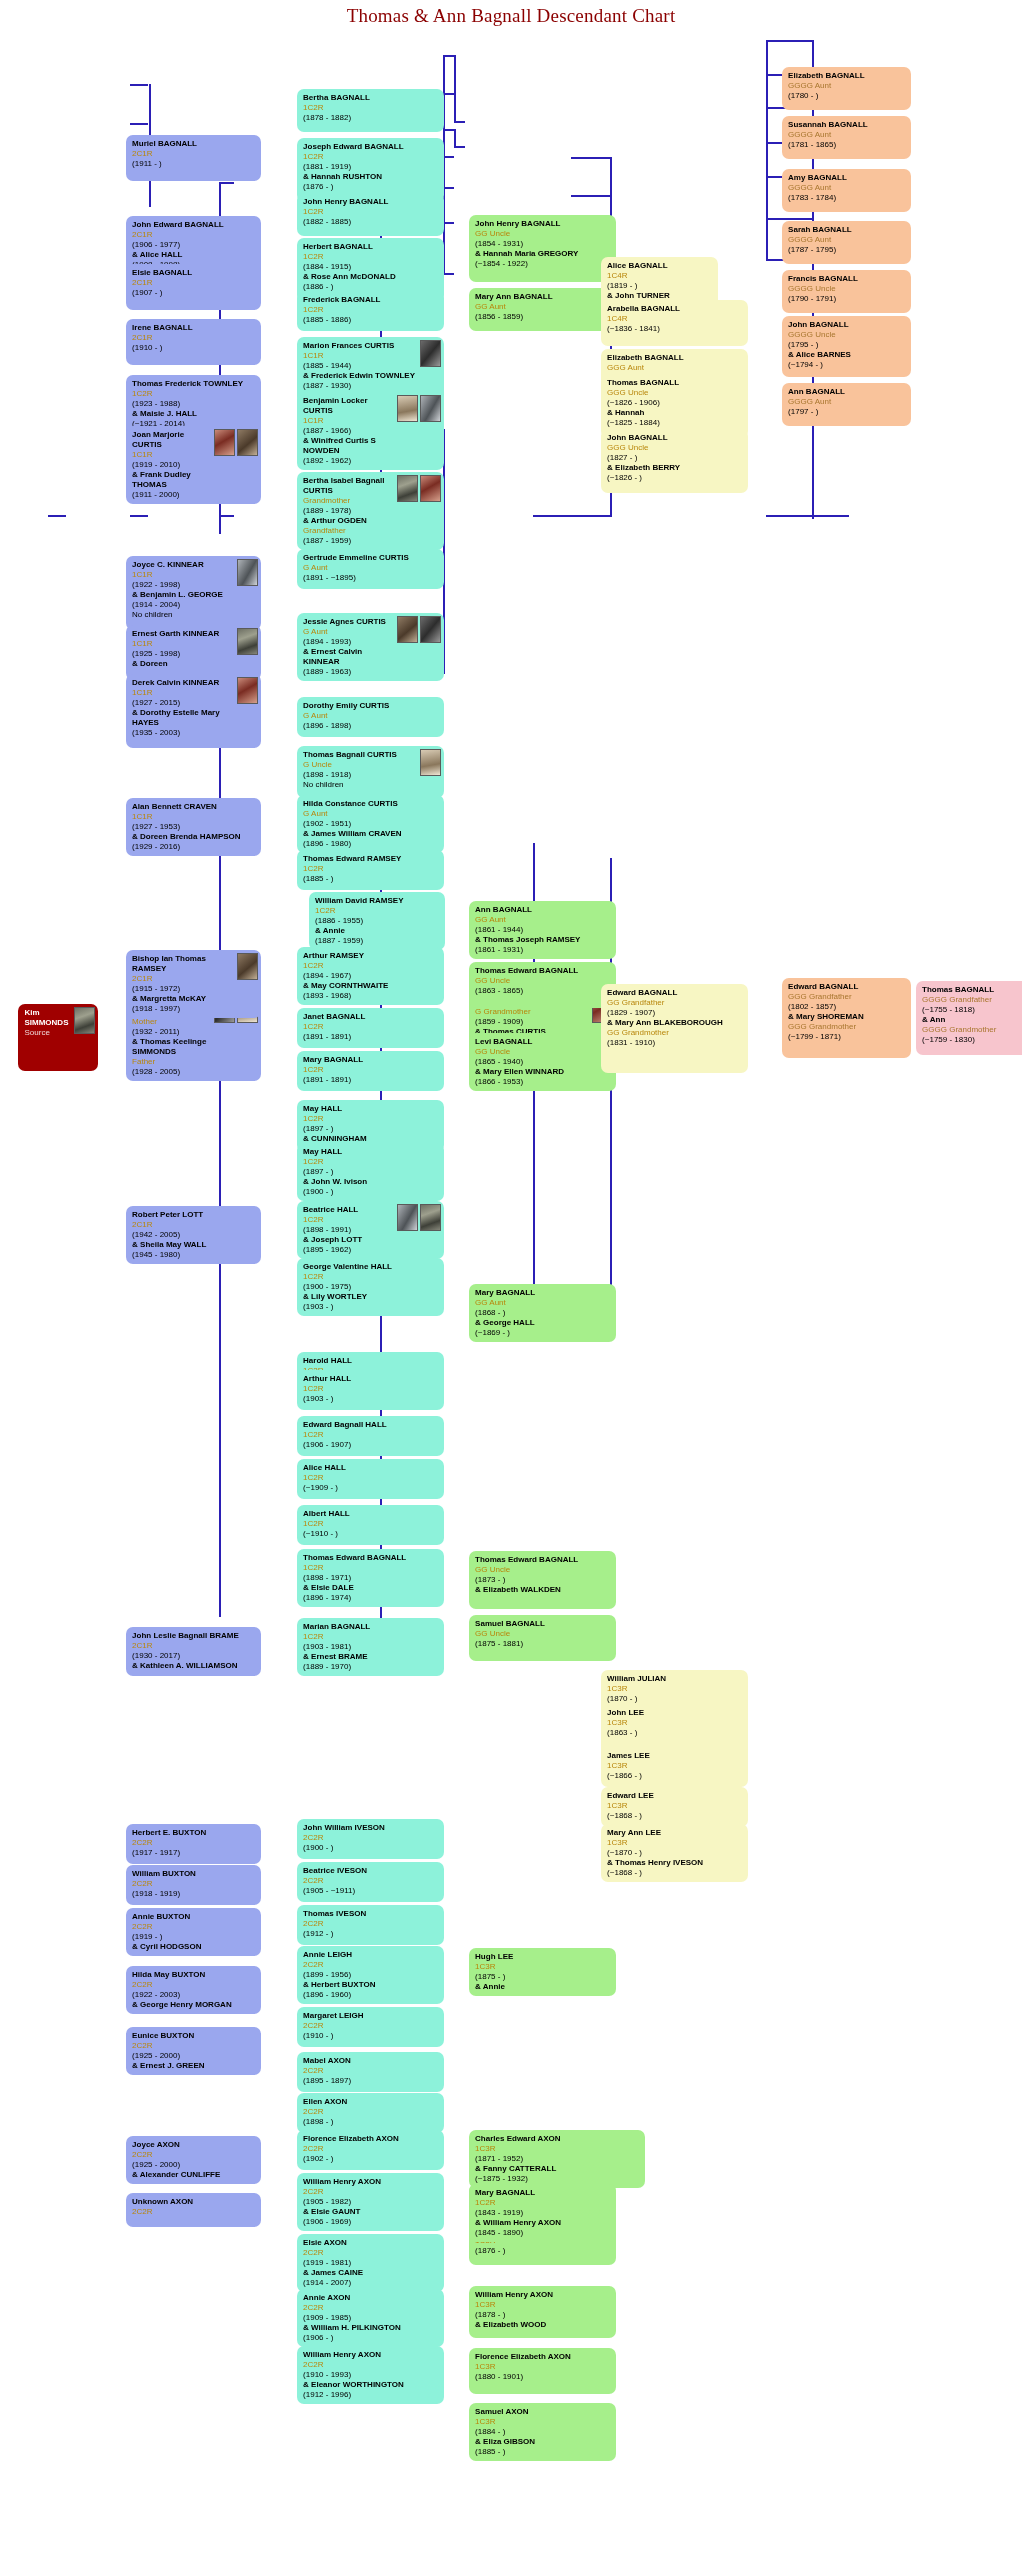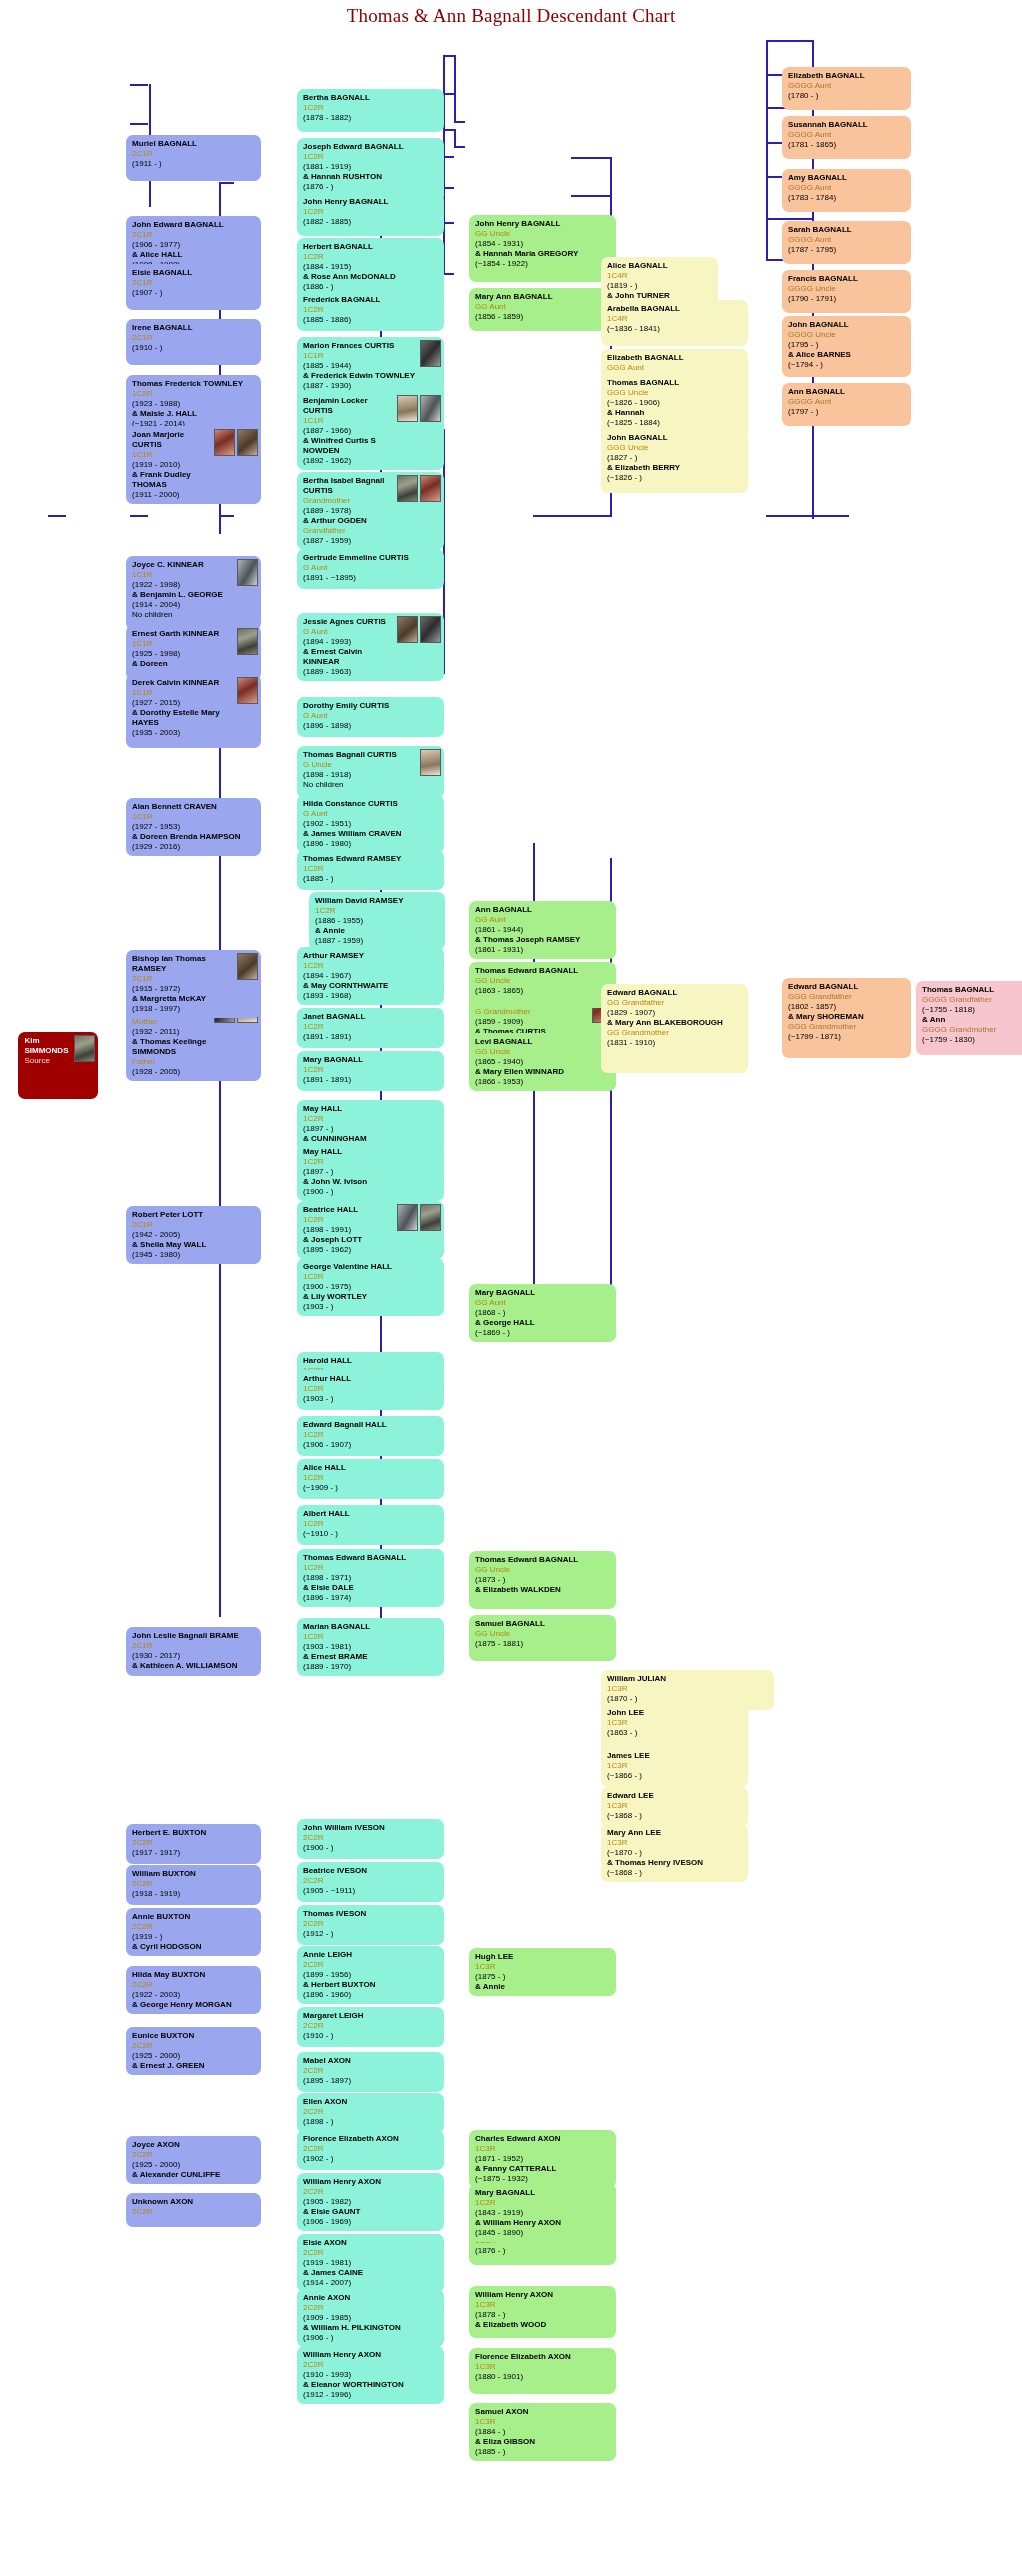--- a/index.html
+++ b/index.html
@@ -26,21 +26,21 @@
     border-radius:5.4px;padding:2.3px 3.8px 3.1px 3.8px;
     font-size:6.5px;line-height:8px;color:#000;
     overflow:hidden;
   }
   .node .nm{font-weight:bold;display:block;}
   .node .rel{display:block;color:#b8860b;}
   .node .dt{display:block;}
   .node .sp{display:block;font-weight:bold;}
   .node .note{display:block;}
 
-  .c-src  {background:#a00000;color:#ffffff;border-radius:4.6px;margin-top:28px;}
+  .c-src  {background:#a00000;color:#ffffff;border-radius:4.6px;}
   .c-src .nm{color:#ffffff;}
   .c-src .rel{color:#f0d8d8;font-weight:normal;}
   .c-blue {background:#9aa7ee;}
   .c-cyan {background:#8df2da;}
   .c-green{background:#a6ef8b;}
   .c-yell {background:#f7f6c3;}
   .c-oran {background:#f9c39b;}
   .c-pink {background:#f7c5cd;}
   .c-oran .rel{color:#a8762e;}
   .c-pink .rel{color:#a8762e;}
@@ -626,21 +626,21 @@
         <span class="nm">Samuel BAGNALL</span>
         <span class="rel">GG Uncle</span>
         <span class="dt">(1875 - 1881)</span>
       </div>
       <div class="node c-green" style="left: 469px; top: 1948px; width: 147px; min-height: 46px; font-size: 8px; line-height: 10px; padding: 3.8px 6.1px 4.6px; border-radius: 6.9px;">
         <span class="nm">Hugh LEE</span>
         <span class="rel">1C3R</span>
         <span class="dt">(1875 - )</span>
         <span class="sp">&amp; Annie</span>
       </div>
-      <div class="node c-green" style="left: 469px; top: 2130px; width: 147px; min-height: 58px; font-size: 8px; line-height: 10px; padding: 3.8px 6.1px 4.6px; border-radius: 6.9px;">
+      <div class="node c-green" style="left: 469px; top: 2130px; width: 176px; min-height: 58px; font-size: 8px; line-height: 10px; padding: 3.8px 6.1px 4.6px; border-radius: 6.9px;">
         <span class="nm">Charles Edward AXON</span>
         <span class="rel">1C3R</span>
         <span class="dt">(1871 - 1952)</span>
         <span class="sp">&amp; Fanny CATTERALL</span>
         <span class="dt">(~1875 - 1932)</span>
       </div>
       <div class="node c-green" style="left: 469px; top: 2184px; width: 147px; min-height: 46px; font-size: 8px; line-height: 10px; padding: 3.8px 6.1px 4.6px; border-radius: 6.9px;">
         <span class="nm">Mary Ellen AXON</span>
         <span class="rel">1C3R</span>
         <span class="dt">(1874 - )</span>
@@ -721,21 +721,21 @@
         <span class="sp">&amp; Thomas JULIAN</span>
         <span class="dt">(~1823 - )</span>
       </div>
       <div class="node c-yell" style="left: 601px; top: 1721px; width: 147px; min-height: 58px; font-size: 8px; line-height: 10px; padding: 3.8px 6.1px 4.6px; border-radius: 6.9px;">
         <span class="nm">Margaret BAGNALL</span>
         <span class="rel">GGG Aunt</span>
         <span class="dt">(1837 - )</span>
         <span class="sp">&amp; Hugh LEE</span>
         <span class="dt">(1836 - )</span>
       </div>
-      <div class="node c-yell" style="left: 601px; top: 1670px; width: 173px; min-height: 40px; font-size: 8px; line-height: 10px; padding: 3.8px 6.1px 4.6px; border-radius: 6.9px;">
+      <div class="node c-yell" style="left: 601px; top: 1670px; width: 147px; min-height: 40px; font-size: 8px; line-height: 10px; padding: 3.8px 6.1px 4.6px; border-radius: 6.9px;">
         <span class="nm">William JULIAN</span>
         <span class="rel">1C3R</span>
         <span class="dt">(1870 - )</span>
       </div>
       <div class="node c-yell" style="left: 601px; top: 1704px; width: 147px; min-height: 40px; font-size: 8px; line-height: 10px; padding: 3.8px 6.1px 4.6px; border-radius: 6.9px;">
         <span class="nm">John LEE</span>
         <span class="rel">1C3R</span>
         <span class="dt">(1863 - )</span>
       </div>
       <div class="node c-yell" style="left: 601px; top: 1747px; width: 147px; min-height: 40px; font-size: 8px; line-height: 10px; padding: 3.8px 6.1px 4.6px; border-radius: 6.9px;">

